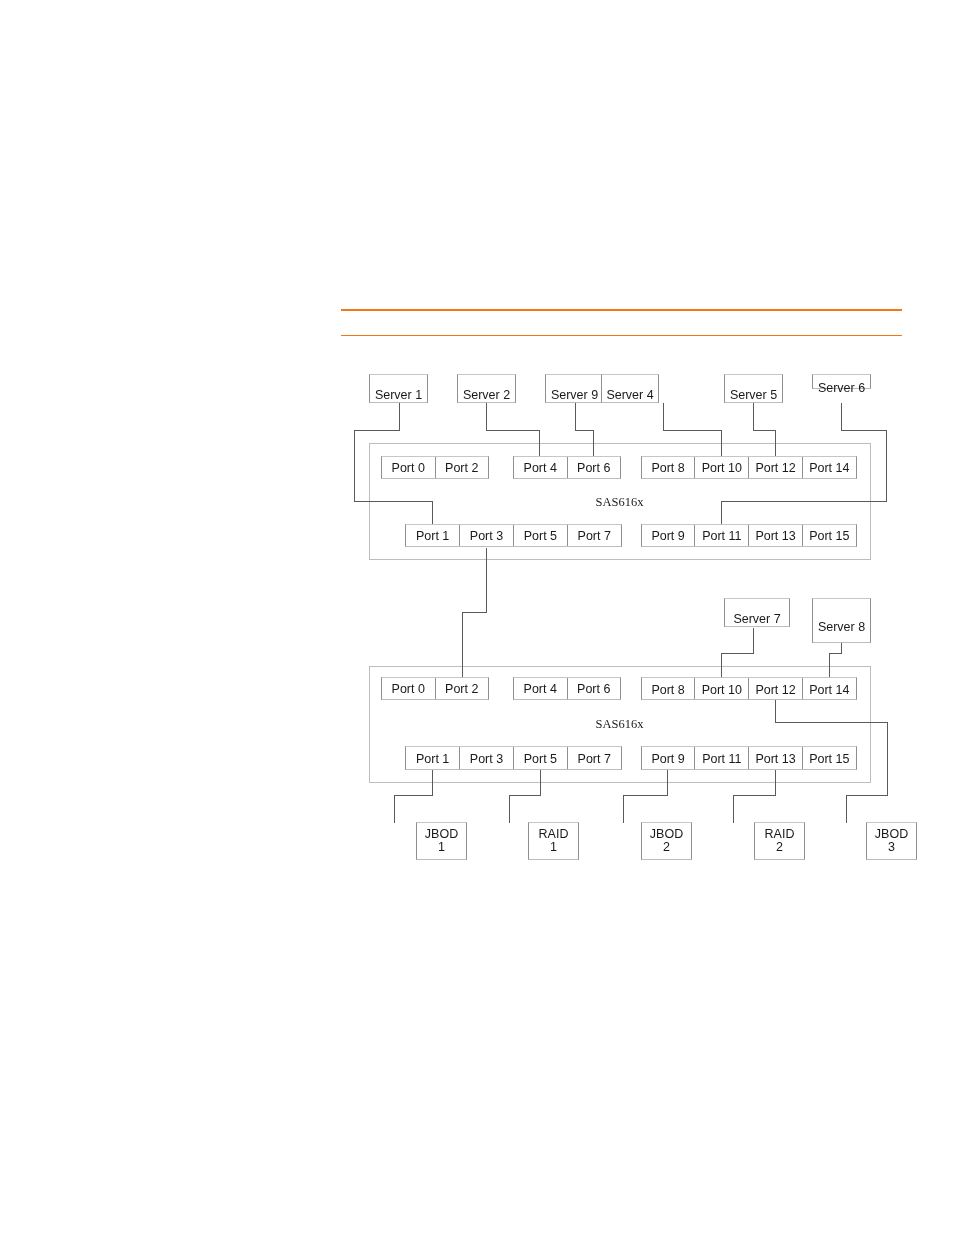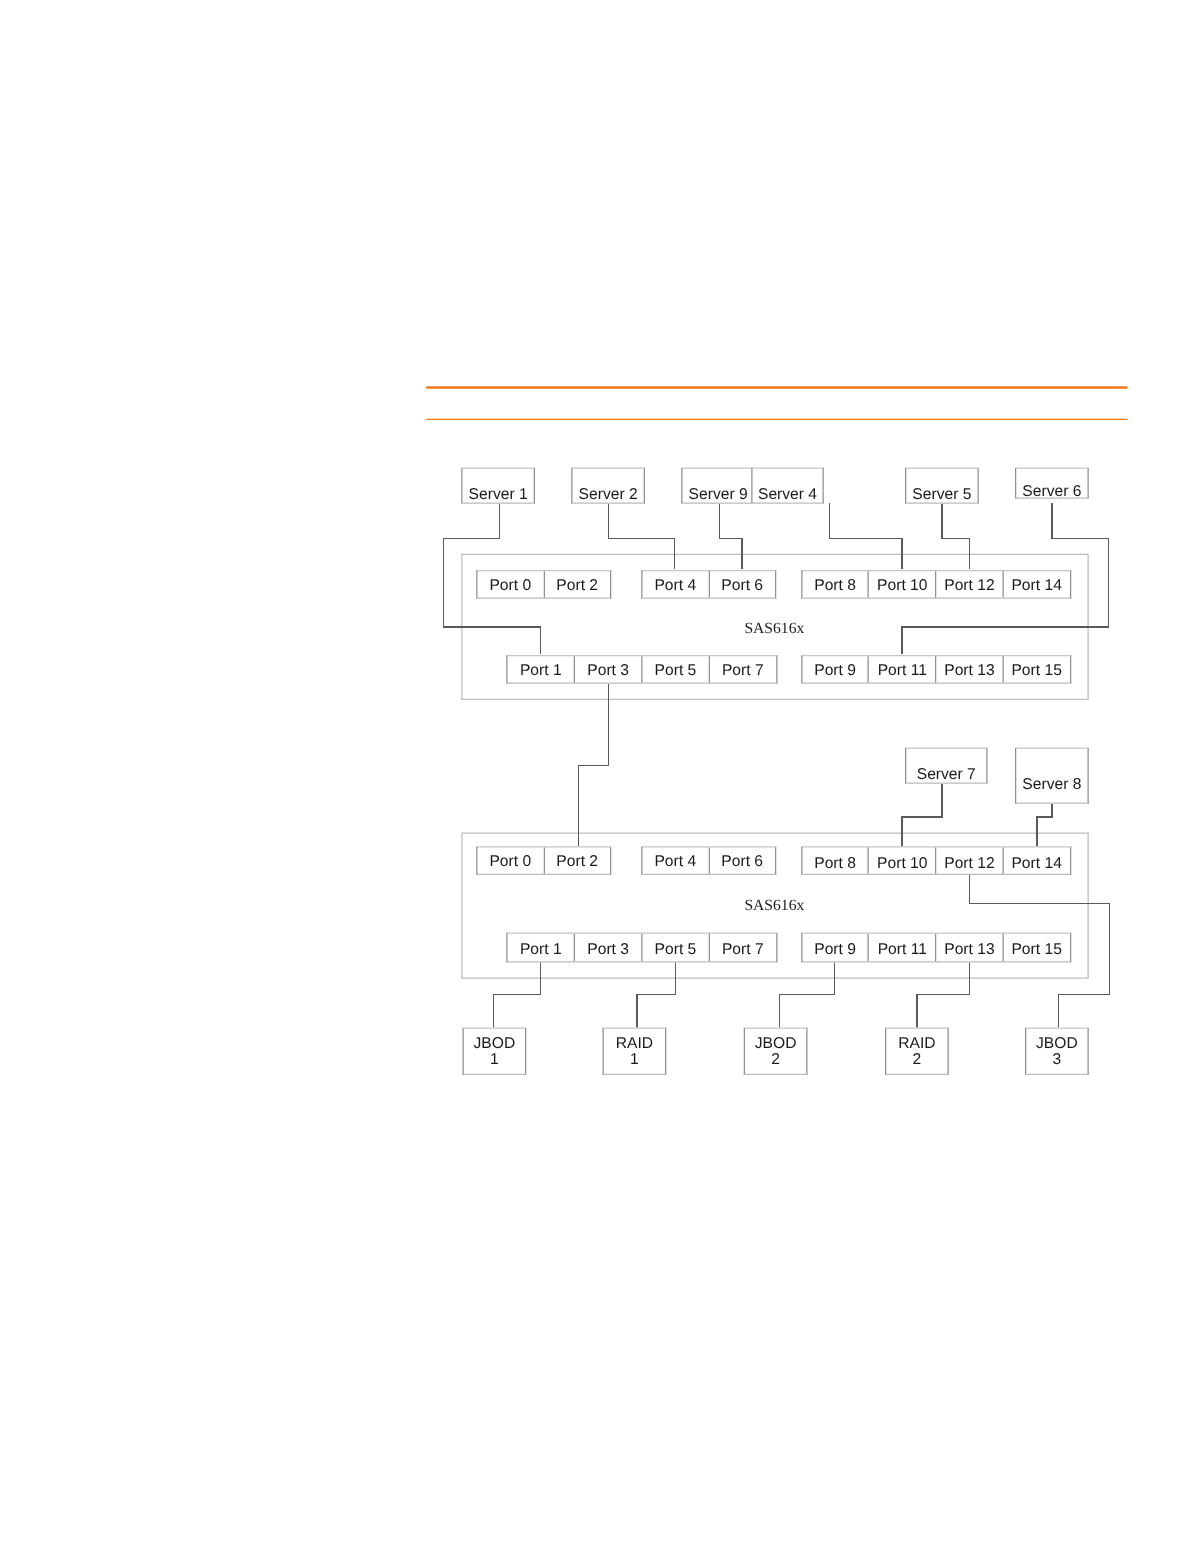--- a/index.html
+++ b/index.html
@@ -20,21 +20,21 @@
   .portrow{position:absolute;display:flex;box-sizing:border-box;
            border:1px solid #8f8f8f;border-top-color:#c6c6c6;border-bottom-color:#bcbcbc;
            background:#ffffff;z-index:3;justify-content:flex-end;}
   .port{box-sizing:border-box;border-right:1px solid #8f8f8f;
         display:flex;align-items:center;justify-content:center;
         color:#1a1a1a;font-size:12.5px;padding-top:1.5px;}
   .port.last{border-right:none;}
   .switchlabel{position:absolute;color:#1a1a1a;font-size:12.5px;z-index:3;
                white-space:nowrap;font-family:Liberation Serif, serif;}
   .stacklabel{display:block;line-height:13.5px;}
-  .nodebox.stacked{padding-top:0;}
+  .nodebox.stacked{padding-top:0;margin-left:46px;}
 </style>
 </head>
 <body>
 
 <div class="page">
 
   <div class="rule" style="left:341px;top:308.8px;width:561px;height:2.3px;background:#F07818;"></div>
   <div class="rule" style="left:341px;top:335.1px;width:561px;height:1.2px;background:#F07818;"></div>
 
   <svg class="diagram" viewBox="0 0 954 1235" shape-rendering="crispEdges">
@@ -70,21 +70,21 @@
     </div>
   <div class="nodebox" style="left:545px;top:374px;width:59px;height:29px;">
       <span>Server 9</span>
     </div>
   <div class="nodebox" style="left:601px;top:374px;width:58px;height:29px;">
       <span>Server 4</span>
     </div>
   <div class="nodebox" style="left:724px;top:374px;width:59px;height:29px;">
       <span>Server 5</span>
     </div>
-  <div class="nodebox" style="left:812px;top:374px;width:59px;height:25px;">
+  <div class="nodebox" style="left:812px;top:374px;width:59px;height:15px;">
       <span>Server 6</span>
     </div>
 
   <div class="portrow" style="left:381px;top:456px;width:108px;height:23px;">
     <div class="port" style="flex:1 1 0;">
         <span>Port 0</span>
       </div>
     <div class="port last" style="flex:1 1 0;">
         <span>Port 2</span>
       </div>

